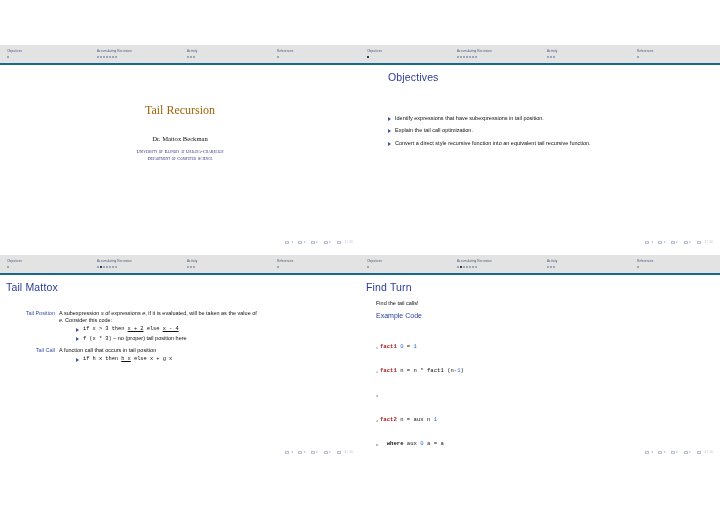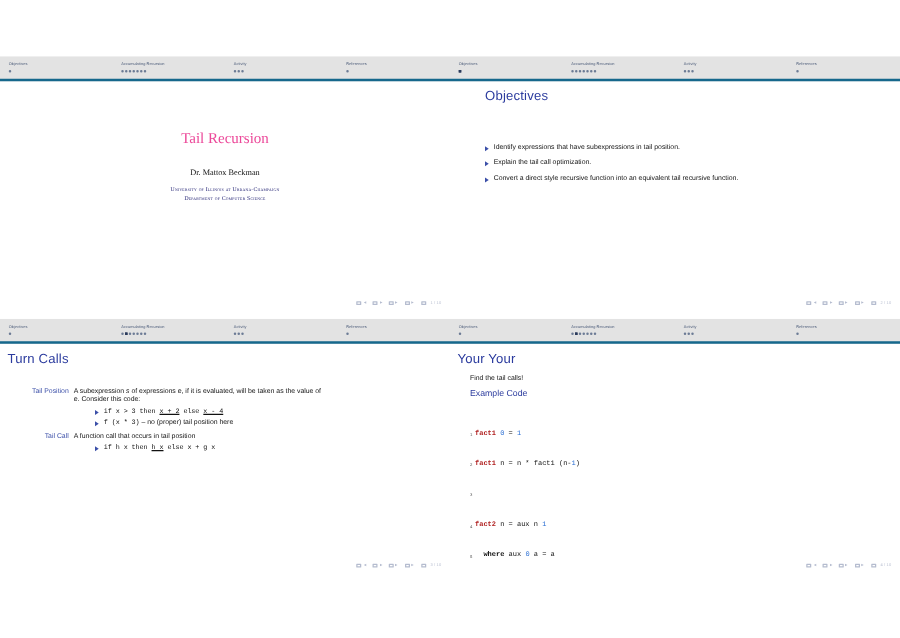--- a/index.html
+++ b/index.html
@@ -35,21 +35,21 @@
   
   .frametitle{
     position:absolute;color:#2b3b9e;
     font-size:10.5px;letter-spacing:.15px;
     font-family:"Liberation Sans", sans-serif;
   }
 
   
   .t-title{
     position:absolute;width:360px;text-align:center;top:58px;
-    color:#ec4899;font-size:12px;
+    color:#a16207;font-size:12px;
     font-family:"Liberation Serif", serif;
   }
   .t-author{
     position:absolute;width:360px;text-align:center;top:90px;
     color:#111111;font-size:6.6px;
     font-family:"Liberation Serif", serif;
   }
   .t-inst{
     position:absolute;width:360px;text-align:center;top:103px;
     color:#1a1a6e;font-size:4.6px;line-height:7.4px;
@@ -283,21 +283,21 @@
         <div class="navsec">
           <div class="sectitle">References</div>
           <div class="navdots">
               <span class="dot"></span>
             </div>
         </div>
       </div>
       <div class="rule"></div>
     </div>
 
-    <div class="frametitle" style="left:6px;top:26px;">Turn Calls</div>
+    <div class="frametitle" style="left:6px;top:26px;">Tail Mattox</div>
 
     <div class="desc" style="left:8px;top:55px;width:344px;">
 
       <div class="descrow">
         <div class="dterm">Tail Position</div>
         <div class="ddef">
           <div>A subexpression <span class="it">s</span> of expressions <span class="it">e</span>, if it is evaluated, will be taken as the value of</div>
           <div><span class="it">e</span>. Consider this code:</div>
 
           <div class="subbul">
@@ -374,21 +374,21 @@
         <div class="navsec">
           <div class="sectitle">References</div>
           <div class="navdots">
               <span class="dot"></span>
             </div>
         </div>
       </div>
       <div class="rule"></div>
     </div>
 
-    <div class="frametitle" style="left:6px;top:26px;">Your Your</div>
+    <div class="frametitle" style="left:6px;top:26px;">Find Turn</div>
 
     <div class="plain" style="left:16px;top:45px;">Find the tail calls!</div>
     <div class="blockhead" style="left:16px;top:57px;">Example Code</div>
 
     <div class="code" style="left:13px;top:72px;">
       <span class="ln"><span class="num">1</span><span class="kw">fact1</span> <span class="numlit">0</span> = <span class="numlit">1</span></span>
       <span class="ln"><span class="num">2</span><span class="kw">fact1</span> n = n * fact1 (n-<span class="numlit">1</span>)</span>
       <span class="ln"><span class="num">3</span> </span>
       <span class="ln"><span class="num">4</span><span class="kw">fact2</span> n = aux n <span class="numlit">1</span></span>
       <span class="ln"><span class="num">5</span>  <span class="where">where</span> aux <span class="numlit">0</span> a = a</span>

